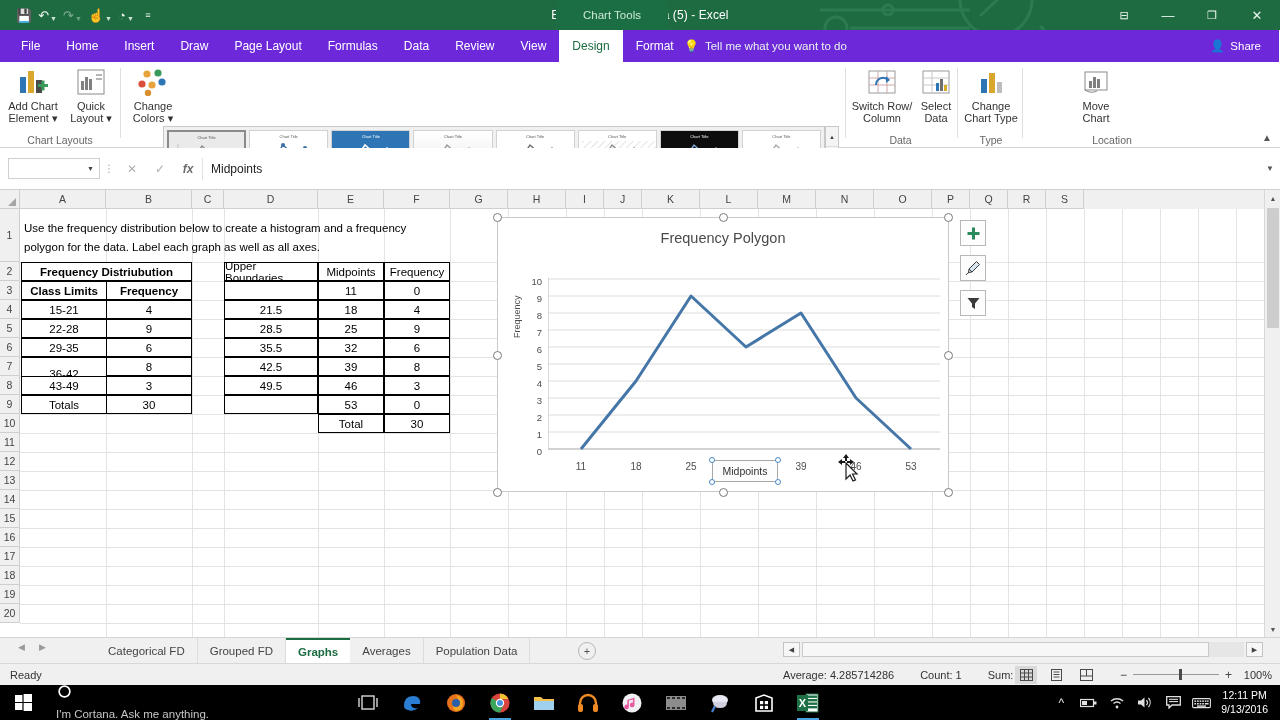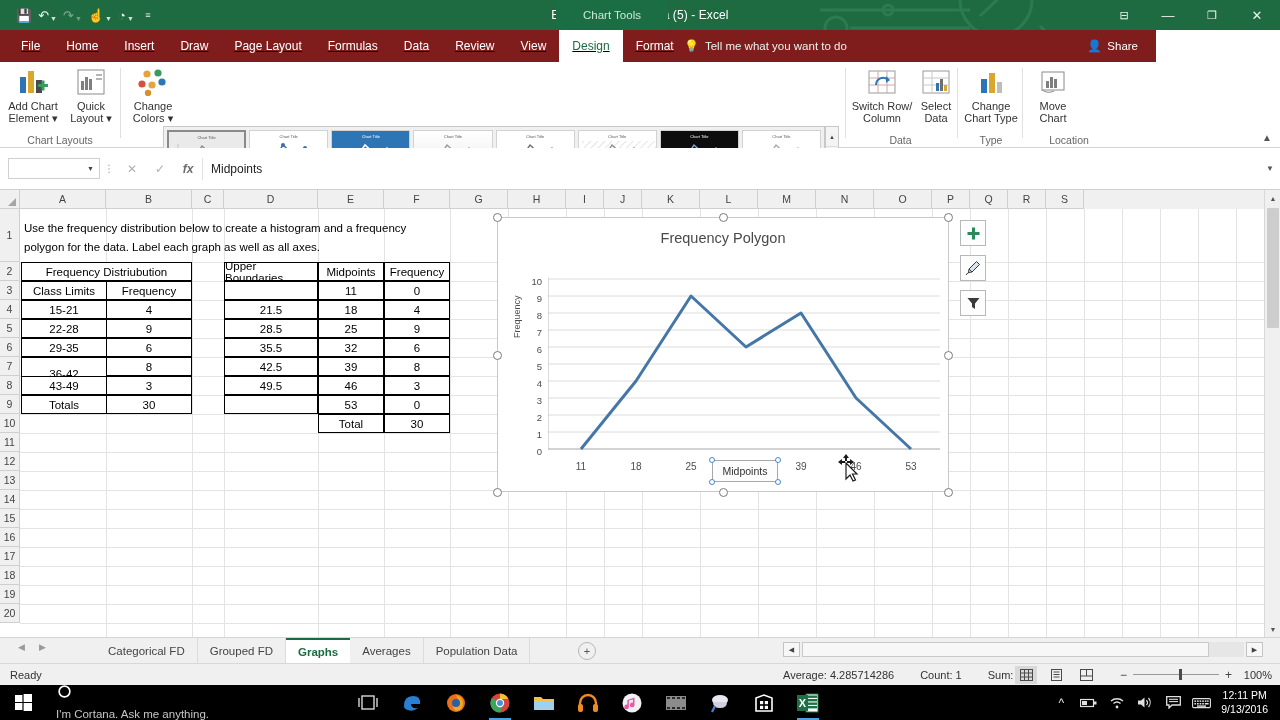--- a/index.html
+++ b/index.html
@@ -38,23 +38,22 @@
   }
   .winbtns { position: absolute; right: 0; top: 0; height: 30px; display: flex; }
   .winbtn {
     width: 44px; height: 30px; display: flex; align-items: center; justify-content: center;
     color: #eaf4ee; font-size: 13px;
   }
   .winbtn.close { width: 46px; }
 
   
   .ribtabs {
-    position: absolute; left: 0; top: 30px; width: 1156px; height: 32px;
-    background: #7f1d1d;
-    text-decoration: underline;
+    position: absolute; left: 0; top: 30px; width: 1279px; height: 32px;
+    background: #6d28d9;
   }
   .ribtabs .tabs { display: flex; align-items: center; height: 32px; padding-left: 8px; }
   .rtab {
     padding: 0 13px; height: 32px; display: flex; align-items: center;
     color: #ffffff; font-size: 12px; white-space: nowrap;
   }
   .rtab.active { background: #ffffff; color: #1b6b41; }
   .tellme {
     position: absolute; left: 684px; top: 0; height: 32px;
     display: flex; align-items: center; gap: 6px;
@@ -150,21 +149,21 @@
     width: 20px; border-right: 1px solid #cfcfcf; border-bottom: 1px solid #cfcfcf;
     display: flex; align-items: center; justify-content: center;
     font-size: 10.5px; color: #444; background: #f0f0f0;
   }
   .cells { position: absolute; left: 20px; top: 19px; right: 16px; bottom: 0; overflow: hidden; }
   .gl-v { position: absolute; top: 0; bottom: 0; width: 1px; background: #e3e3e3; }
   .gl-h { position: absolute; left: 0; right: 0; height: 1px; background: #e3e3e3; }
 
   .cellbox { position: absolute; display: flex; align-items: center; font-size: 11.5px; color: #000; }
   .ctr { justify-content: center; }
-  .bold { font-weight: normal; }
+  .bold { font-weight: bold; }
   .bdr { border: 1.6px solid #000; background: #fff; }
 
   
   .vsb { position: absolute; right: 0; top: 0; width: 16px; height: 447px; background: #f0f0f0; border-left: 1px solid #d8d8d8; }
   .vsb .arr { width: 16px; height: 16px; display: flex; align-items: center; justify-content: center; font-size: 7px; color: #555; }
   .vsb .thumbv { position: absolute; left: 2px; top: 18px; width: 12px; height: 120px; background: #cdcdcd; border-radius: 1px; }
 
   
   .chartobj {
     position: absolute; left: 497px; top: 217px; width: 452px; height: 275px;
@@ -490,21 +489,21 @@
             <rect x="20" y="13" width="5" height="11" fill="#bdbdbd"></rect>
           </svg>
         </span>
         <span class="lbl">Change</span>
         <span class="lbl">Chart Type</span>
       </div>
       <div class="grp-label">Type</div>
     </div>
     <div class="grp-sep" style="left:1022px;"></div>
 
-    <div class="grp" style="left:1024px;width:58px;padding-left:16px;">
+    <div class="grp" style="left:1067px;width:58px;padding-left:16px;">
       <div class="bigbtn" style="left:0;width:58px;">
         <span class="ic">
           <svg width="28" height="26" viewBox="0 0 28 26">
             <rect x="3" y="3" width="22" height="18" fill="#fff" stroke="#8a8a8a"></rect>
             <rect x="7" y="12" width="3" height="7" fill="#7f7f7f"></rect>
             <rect x="11" y="8" width="3" height="11" fill="#7f7f7f"></rect>
             <rect x="15" y="10" width="3" height="9" fill="#7f7f7f"></rect>
             <path d="M3 21 q6 4 12 1" fill="none" stroke="#8a8a8a"></path>
           </svg>
         </span>

